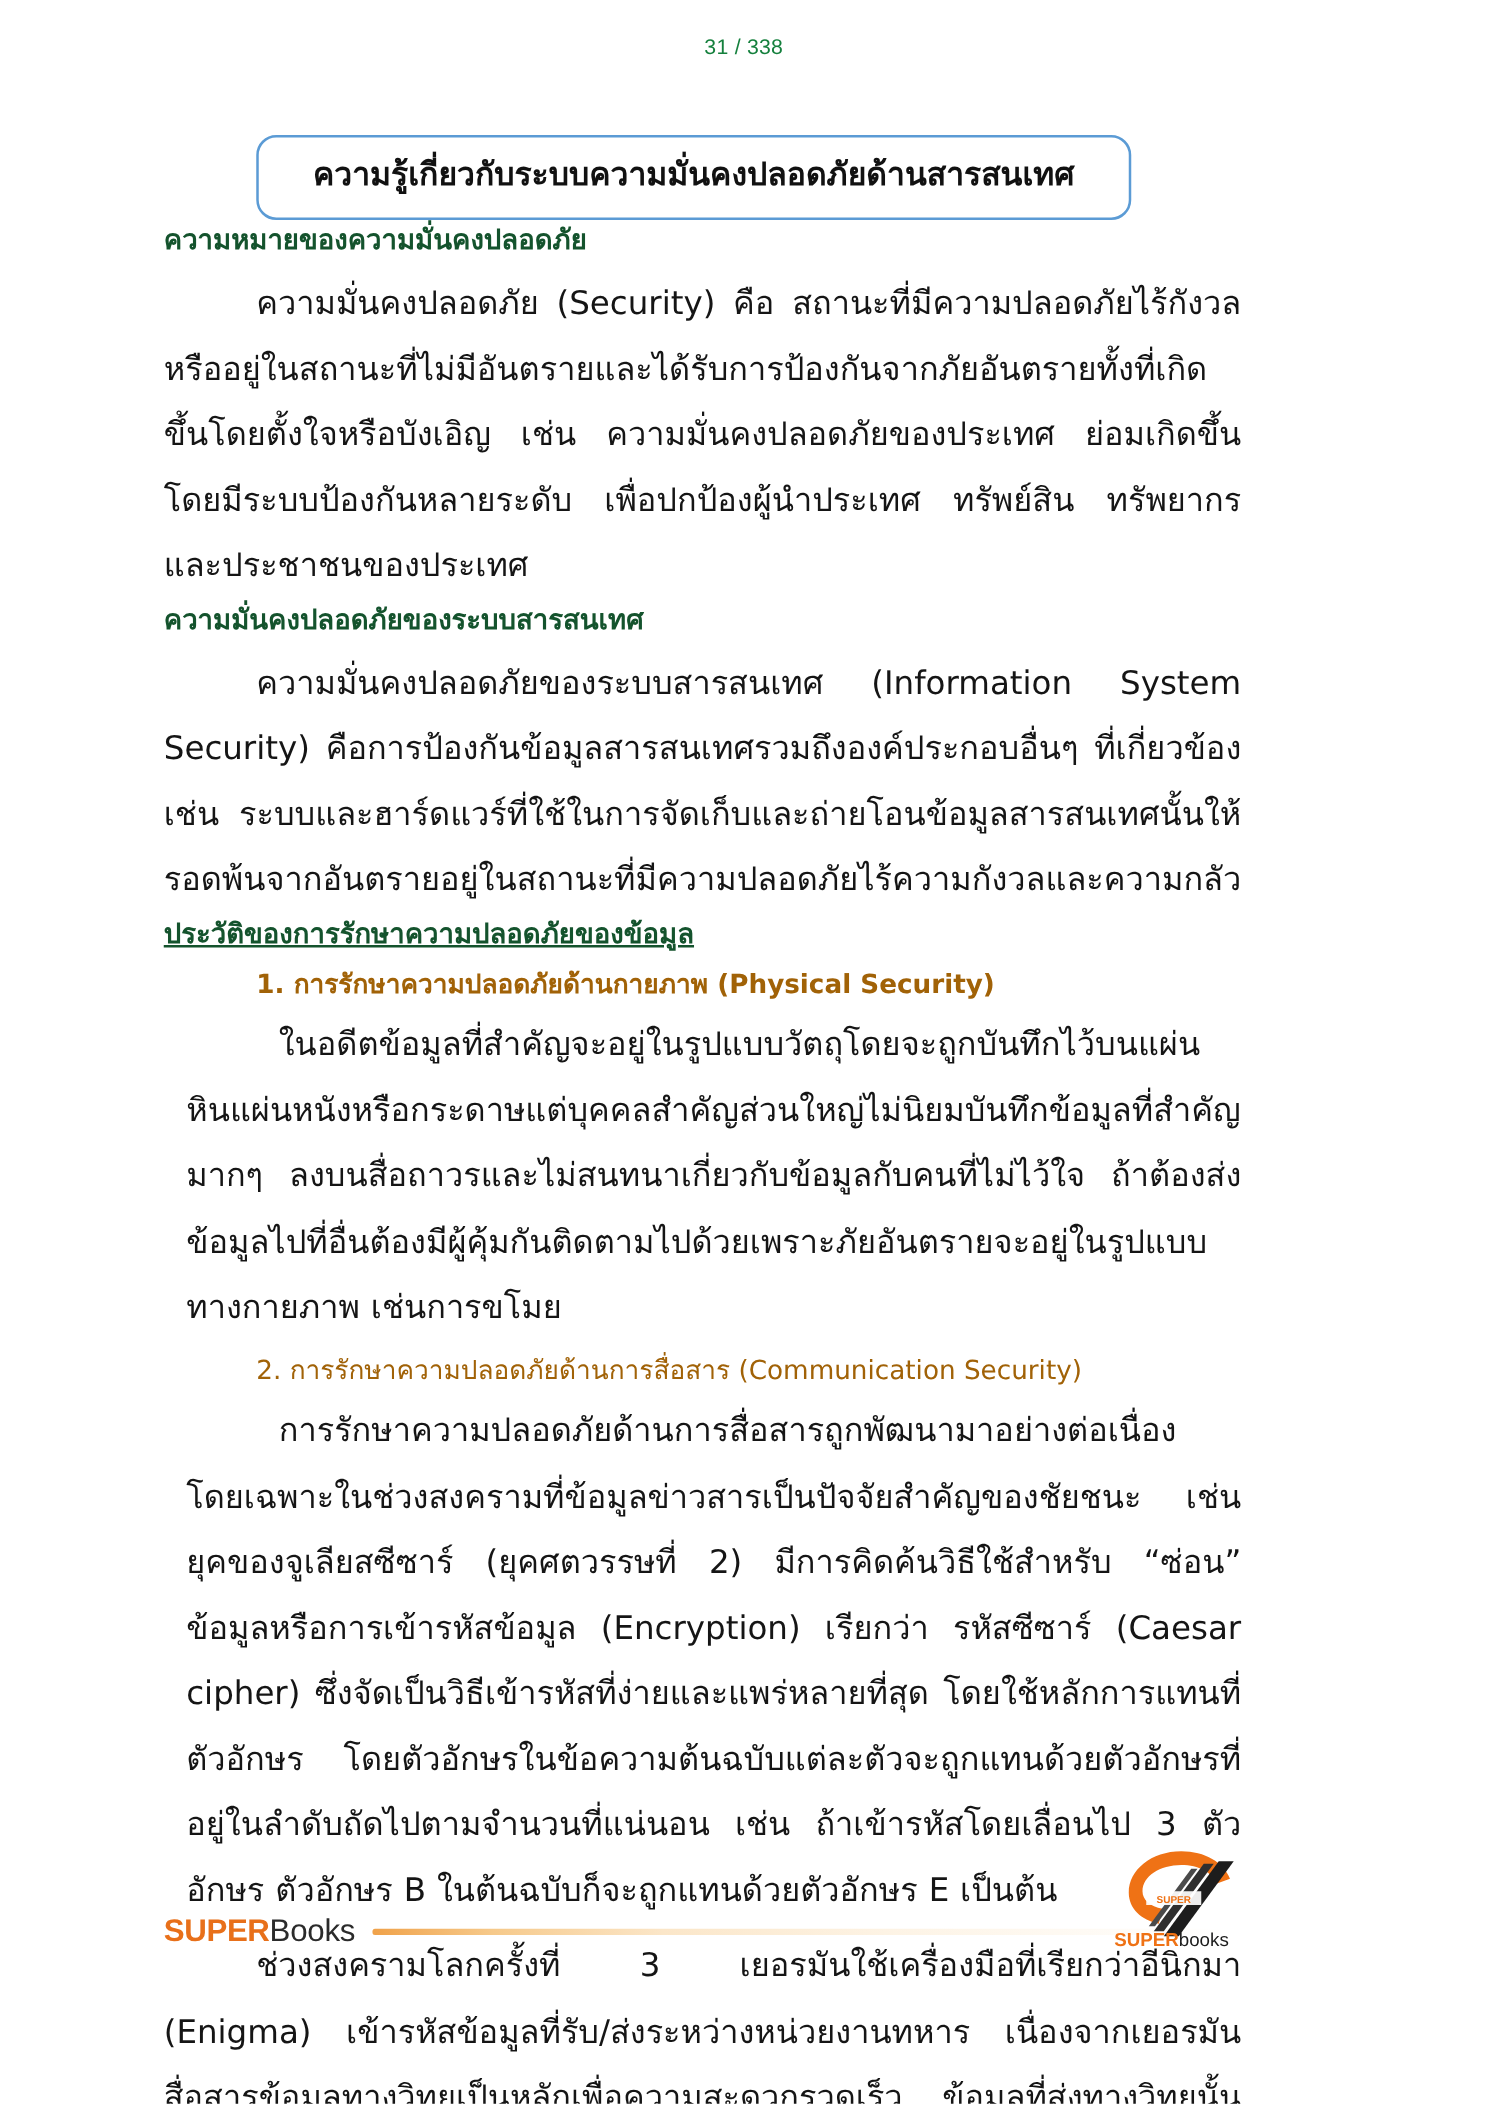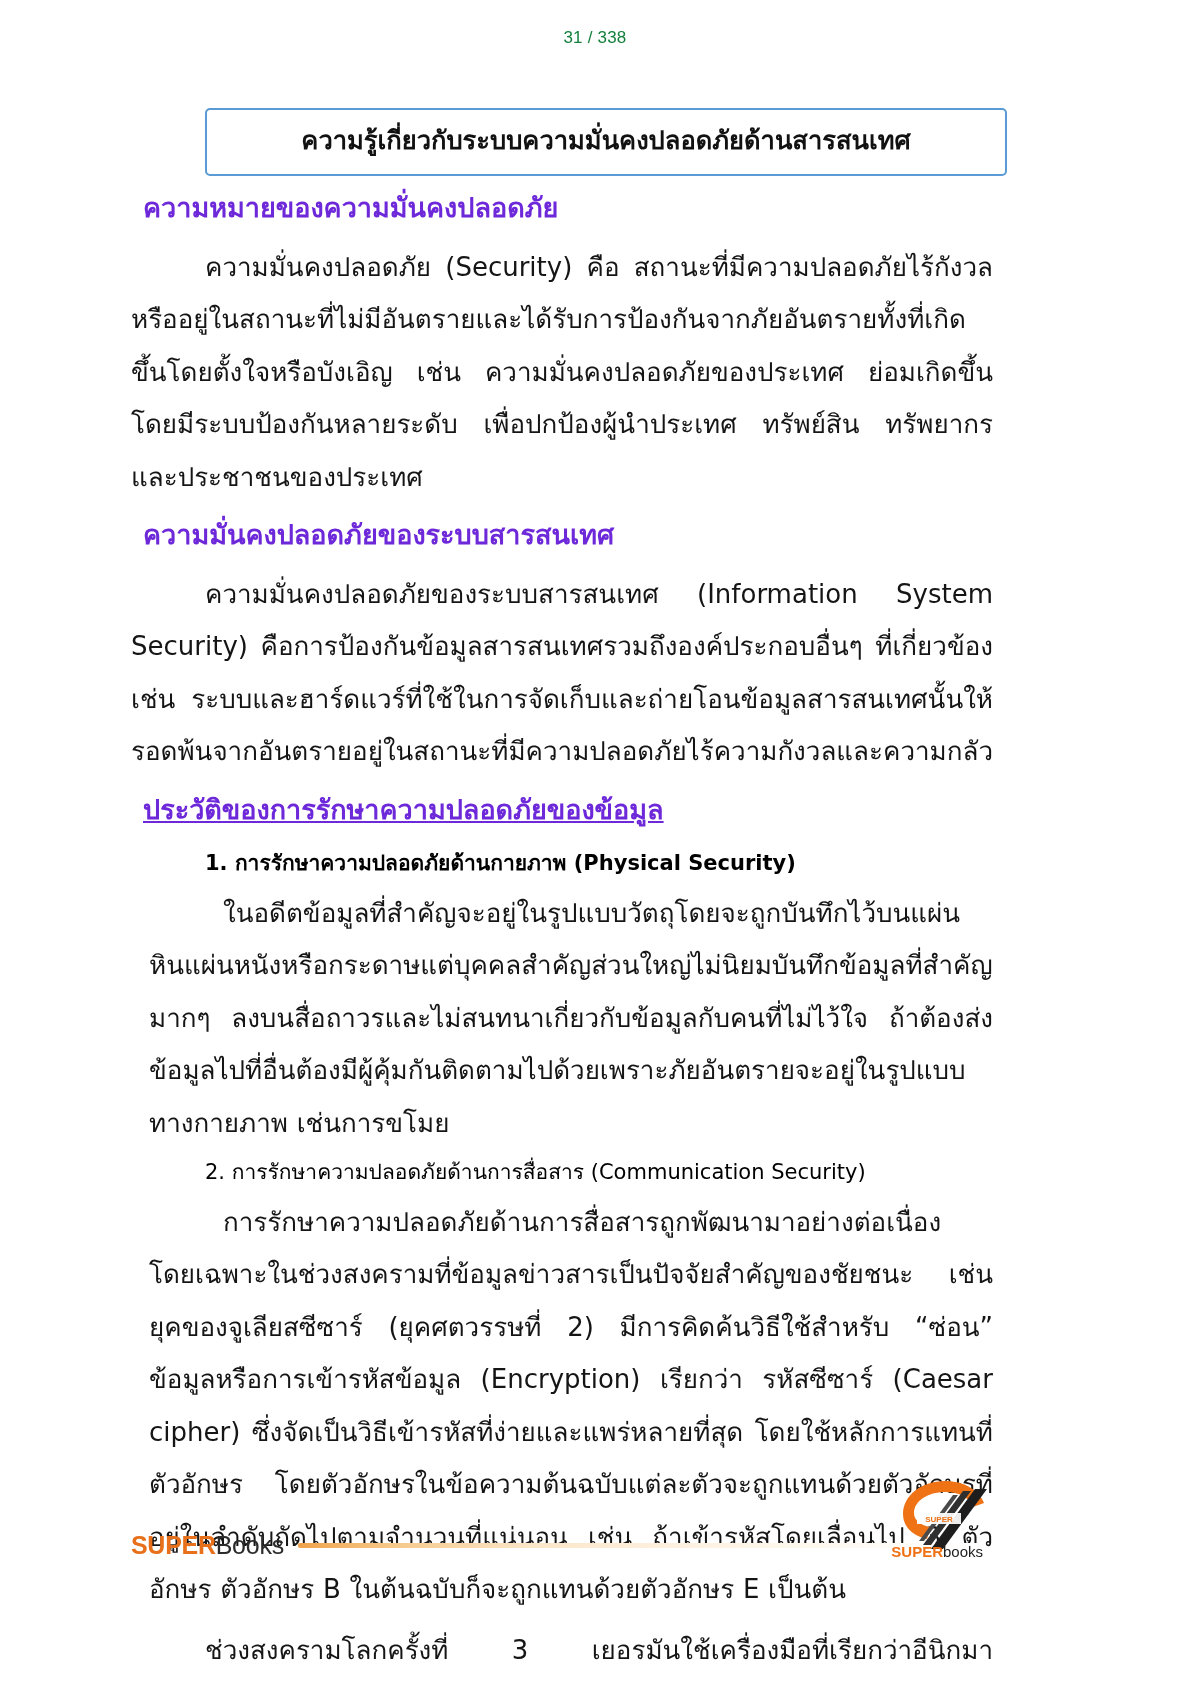--- a/index.html
+++ b/index.html
@@ -32,44 +32,44 @@
   .content {
     position: absolute;
     left: 131px;
     top: 108px;
     width: 862px;
   }
 
   
   .title-box {
     margin-left: 74px;
-    width: 802px;
+    width: 700px;
     min-height: 68px;
     border: 2px solid #5b9bd5;
-    border-radius: 5px;
+    border-radius: 16px;
     display: flex;
     align-items: center;
     justify-content: center;
     padding: 10px 18px 14px 18px;
   }
   .title-text {
     font-size: 25.5px;
     font-weight: 700;
     color: #111;
     line-height: 1.35;
     text-align: center;
     white-space: nowrap;
   }
 
   
   h2.section-heading {
-    font-size: 27px;
+    font-size: 22px;
     font-weight: 700;
-    color: #6d28d9;
-    margin: 12px;
+    color: #14532d;
+    margin: 0;
     line-height: 1.5;
   }
   .h-gap-1 { margin-top: 54px; }
   .h-gap-2 { margin-top: 64px; }
   .h-gap-3 { margin-top: 62px; text-decoration: underline; }
 
   
   p.body-text {
     font-size: 26px;
     line-height: 2.02;
@@ -79,21 +79,21 @@
     text-justify: inter-word;
     text-indent: 74px;
     word-spacing: 0.5px;
   }
   p.body-text.tight { margin-top: 2px; margin-left: 18px; }
 
   
   .sub-item {
     font-size: 21px;
     line-height: 2.02;
-    color: #000000;
+    color: #a16207;
     margin: 2px 0 0 0;
     padding-left: 74px;
   }
   .sub-item.bold { font-weight: 700; }
 
   
   .footer {
     position: absolute;
     left: 131px;
     bottom: 118px;

